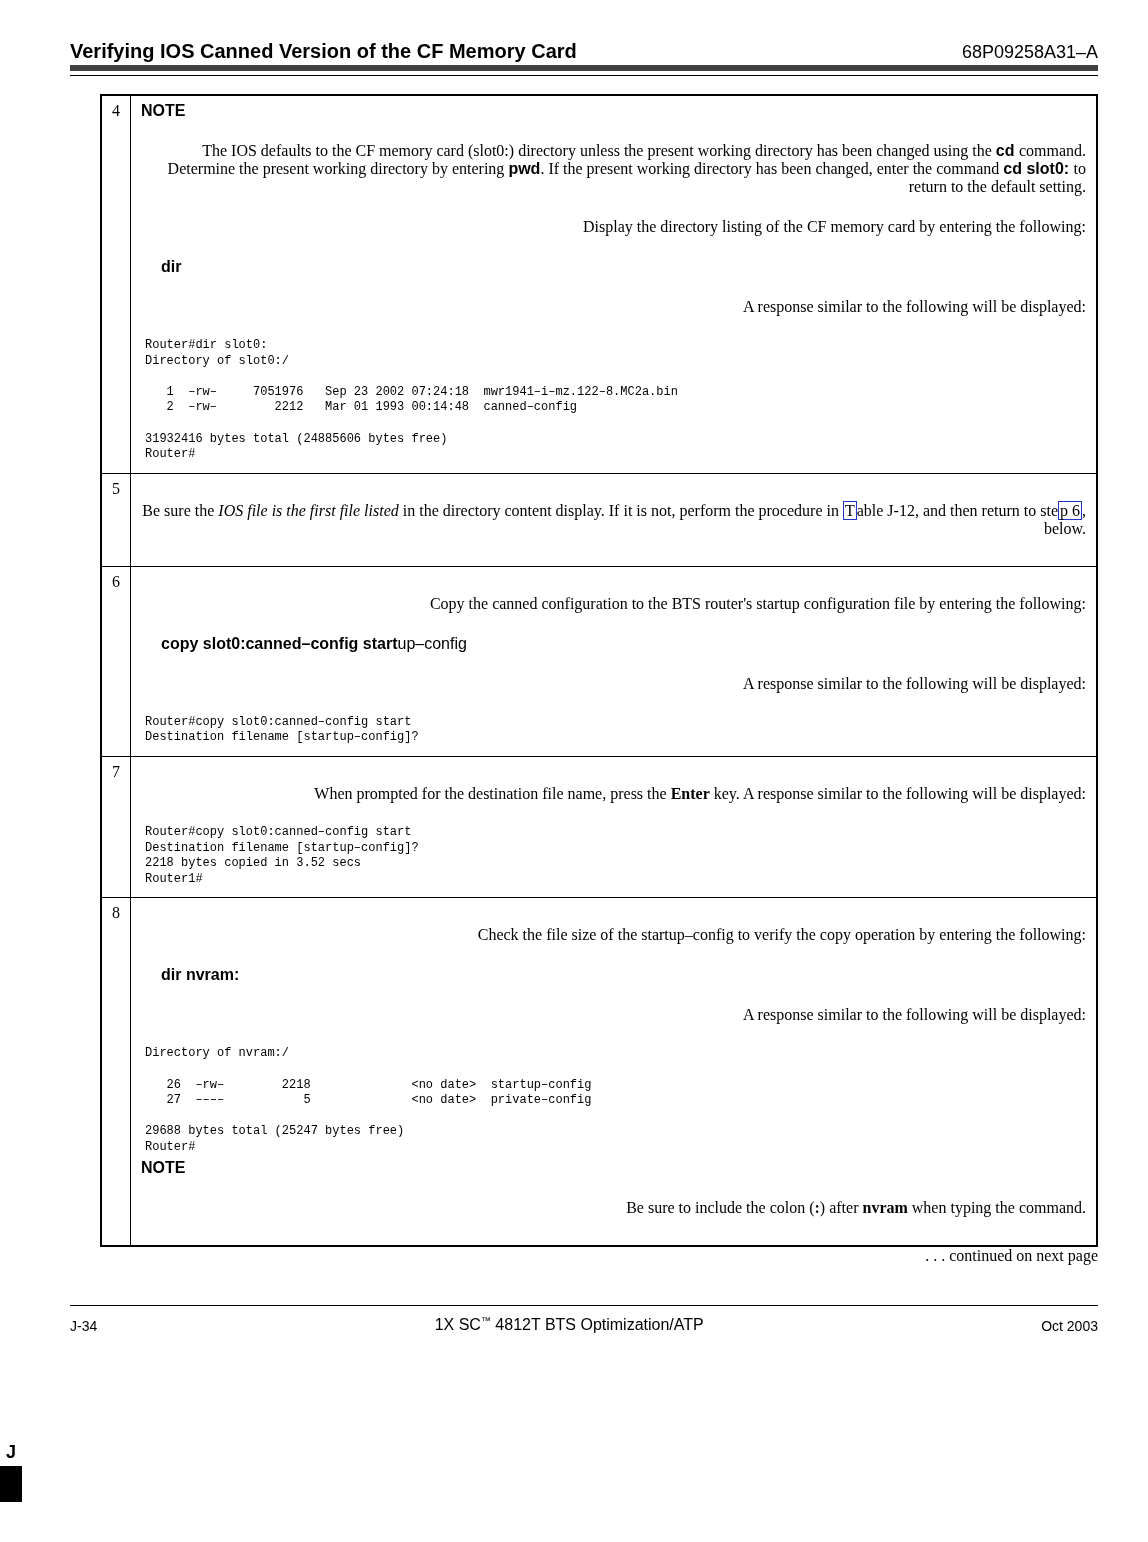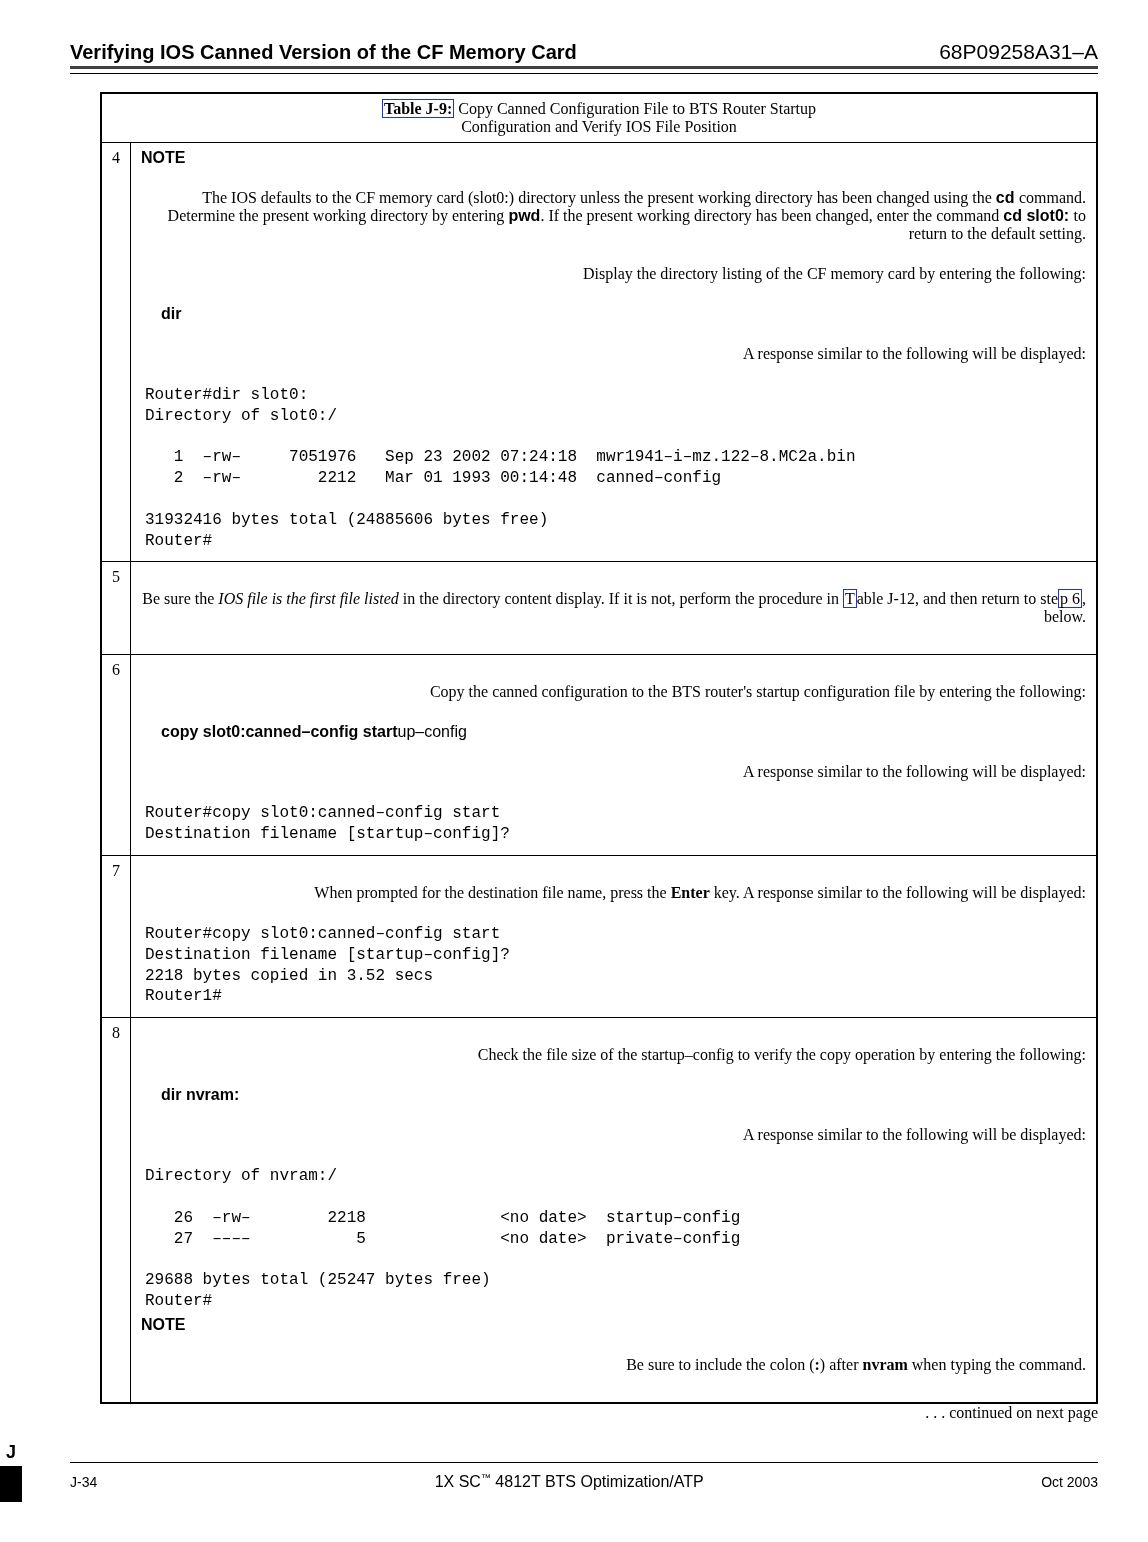--- a/index.html
+++ b/index.html
@@ -9,32 +9,32 @@
     padding: 40px 50px 30px 70px;
     color: #000;
     background: #fff;
     width: 1148px;
     box-sizing: border-box;
   }
   .header {
     display: flex;
     justify-content: space-between;
     align-items: baseline;
-    border-bottom: 3px solid #404040;
+    border-bottom: 6px solid #404040;
     padding-bottom: 2px;
     margin-bottom: 4px;
   }
   .header-title {
     font-family: Arial, Helvetica, sans-serif;
     font-weight: bold;
     font-size: 20px;
   }
   .header-code {
     font-family: Arial, Helvetica, sans-serif;
-    font-size: 21px;
+    font-size: 18px;
   }
   .hr-thin {
     border: none;
     border-top: 1px solid #000;
     margin: 0 0 18px 0;
   }
   table.main {
     border-collapse: collapse;
     width: 100%;
     border: 2px solid #000;
@@ -75,21 +75,21 @@
     font-family: Arial, Helvetica, sans-serif;
     font-weight: bold;
   }
   .cmd-indent {
     margin-left: 20px;
     font-family: Arial, Helvetica, sans-serif;
     font-weight: bold;
   }
   .mono {
     font-family: "Courier New", Courier, monospace;
-    font-size: 16px;
+    font-size: 12px;
     white-space: pre;
     margin: 8px 0 4px 4px;
     line-height: 1.3;
   }
   p {
     margin: 22px 0;
     text-align: right;
   }
   .continued {
     text-align: right;
@@ -140,26 +140,20 @@
 <body>
 
 <div class="header">
   <span class="header-title">Verifying IOS Canned Version of the CF Memory Card</span>
   <span class="header-code">68P09258A31–A</span>
 </div>
 <hr class="hr-thin">
 
 <table class="main">
   <tbody>
-      <tr>
-    <td colspan="2" class="caption-cell">
-      <span class="link-box"><span class="tbl-label">Table J-9:</span></span><span> Copy Canned Configuration File to BTS Router Startup</span><br>
-      <span>Configuration and Verify IOS File Position</span>
-    </td>
-  </tr>
 
   <tr>
     <td class="step-val">4</td>
     <td>
       <span class="note-label">NOTE</span>
       <p>
         <span>The IOS defaults to the CF memory card (slot0:) directory unless the present working directory has been changed using the </span><span class="sans-bold"> cd </span><span> command. Determine the present working directory by entering </span><span class="sans-bold"> pwd</span><span>. If the present working directory has been changed, enter the command </span><span class="sans-bold"> cd  slot0: </span><span> to return to the default setting.</span>
       </p>
       <p>Display the directory listing of the CF memory card by entering the following:</p>
       <div class="cmd-indent">dir</div>

